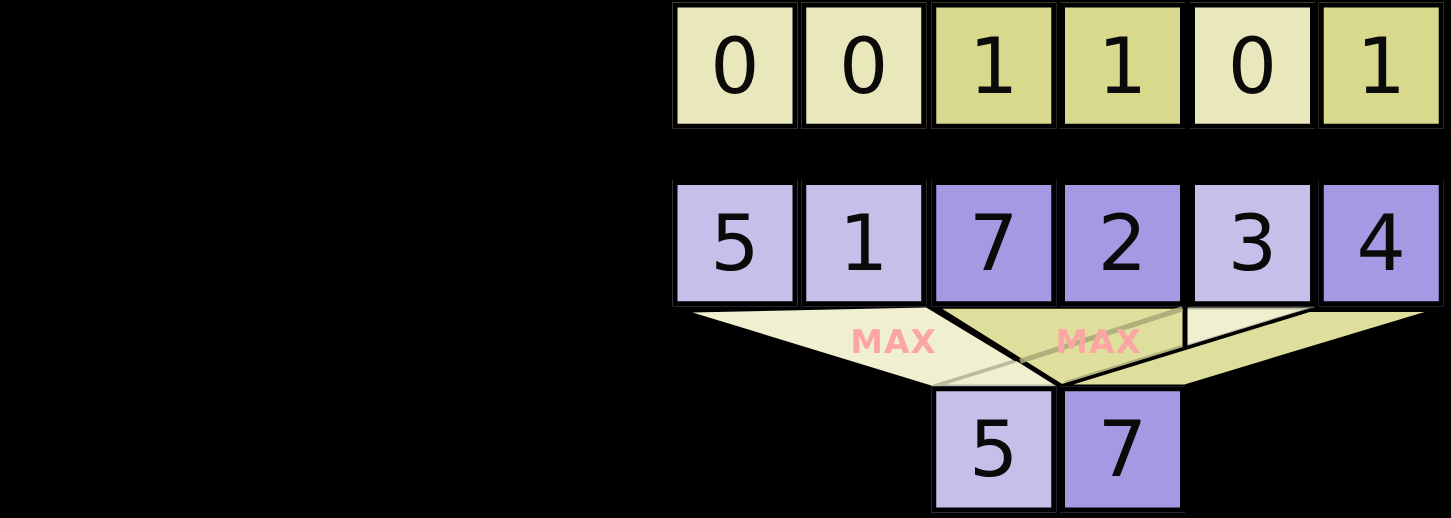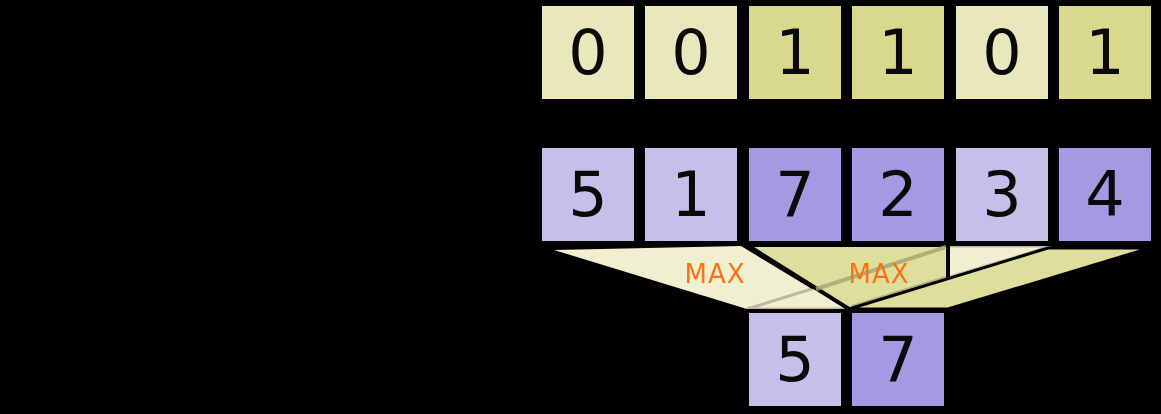--- a/index.html
+++ b/index.html
@@ -15,21 +15,21 @@
   
   .mask-row-cell[data-variant="light"]{background:#e8e8bc;}
   .mask-row-cell[data-variant="dark"]{background:#d9d98e;}
   
   .value-cell[data-variant="light"]{background:#c7bfe9;}
   .value-cell[data-variant="dark"]{background:#a49ae3;}
   .funnel-layer{position:absolute;left:0;top:0;width:1161px;height:414px;}
   .max-label{
     position:absolute;width:130px;height:30px;top:259px;
     display:flex;align-items:center;justify-content:center;
-    font-size:26px;font-weight:normal;letter-spacing:1px;color:#f97316;
+    font-size:26px;font-weight:bold;letter-spacing:1px;color:#fca5a5;
   }
   .max-label-1{left:650px;}
   .max-label-2{left:814px;}
 </style>
 </head>
 <body>
 
 <div class="stage">
 
   <svg class="funnel-layer" viewBox="0 0 1161 414" xmlns="http://www.w3.org/2000/svg">

